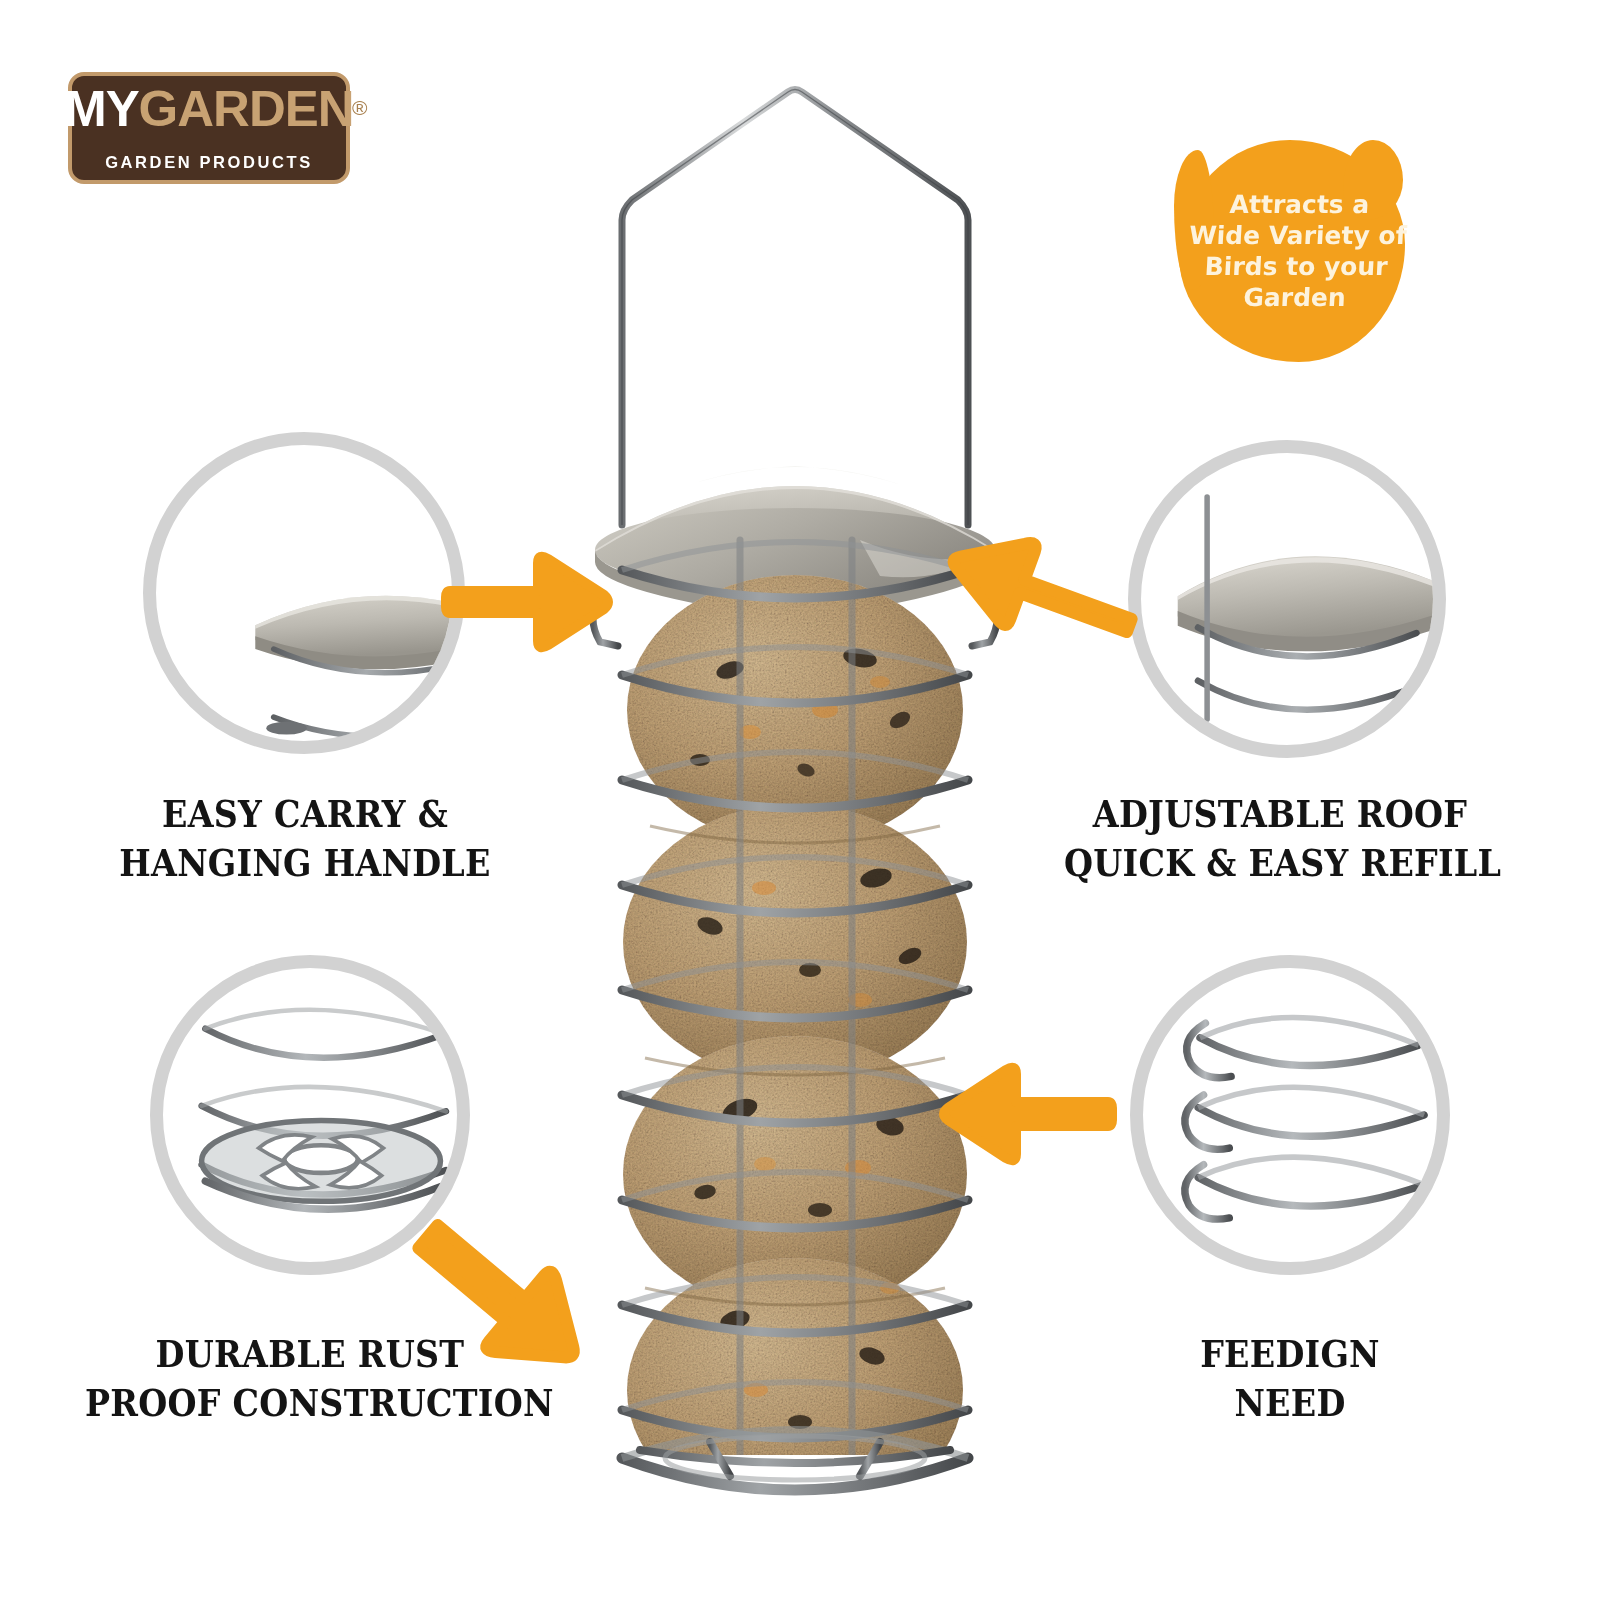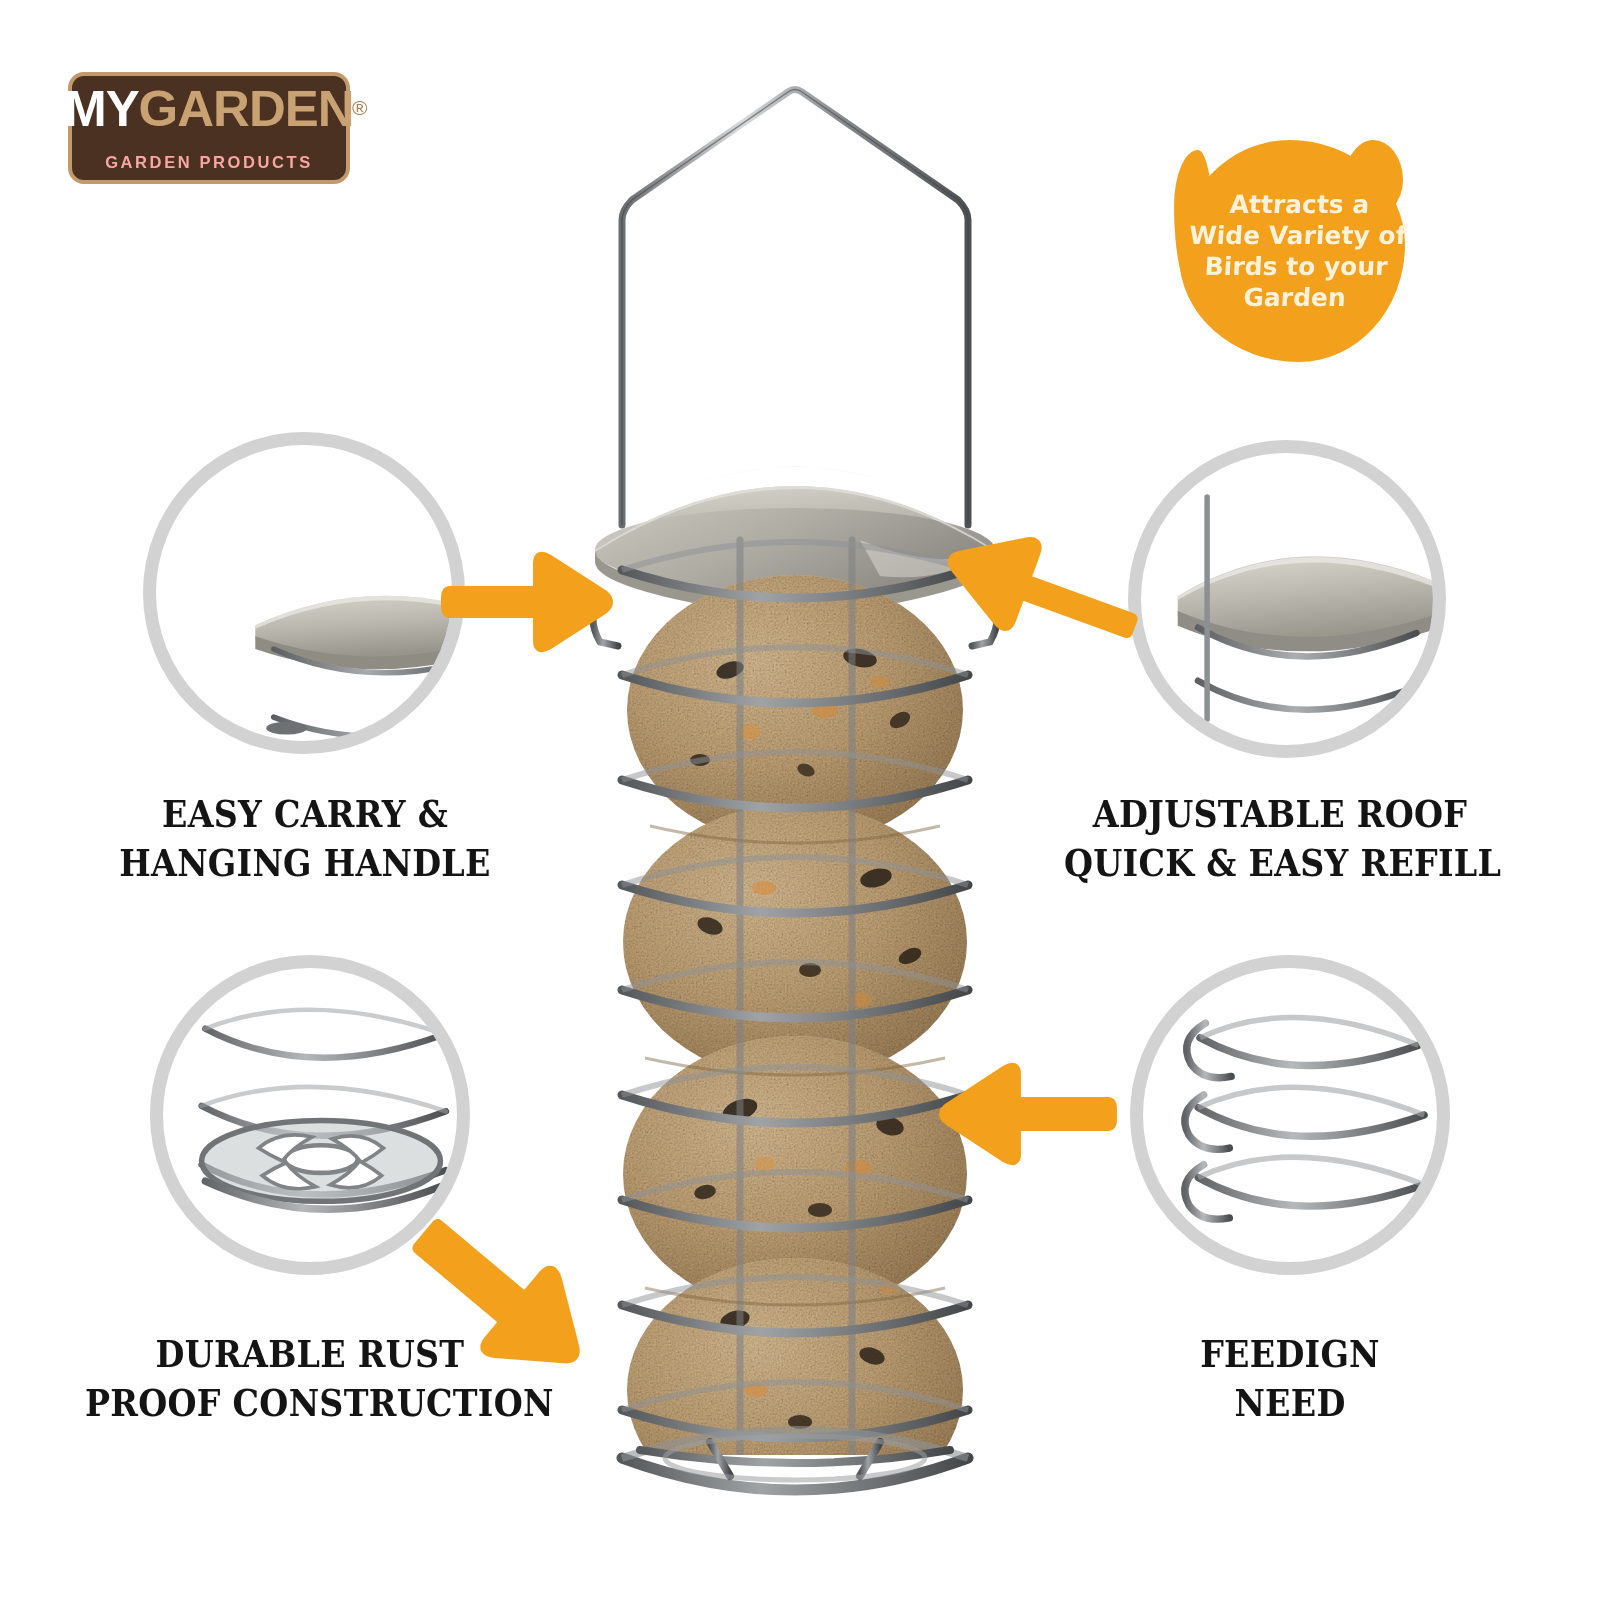--- a/index.html
+++ b/index.html
@@ -39,21 +39,21 @@
     line-height: 1;
     letter-spacing: -1px;
     white-space: nowrap;
     transform: scaleX(1.02);
   }
   #brand-wordmark .w-my { color: #ffffff; }
   #brand-wordmark .w-garden { color: #c8a273; }
   #brand-sub {
     font-family: "Liberation Sans", sans-serif;
     font-weight: bold;
-    color: #fca5a5;
+    color: #ffffff;
     font-size: 16.5px;
     letter-spacing: 2.6px;
     margin-top: 19px;
     white-space: nowrap;
   }
   #brand-reg {
     position: absolute;
     left: 352px;
     top: 96px;
     color: #a8804f;

